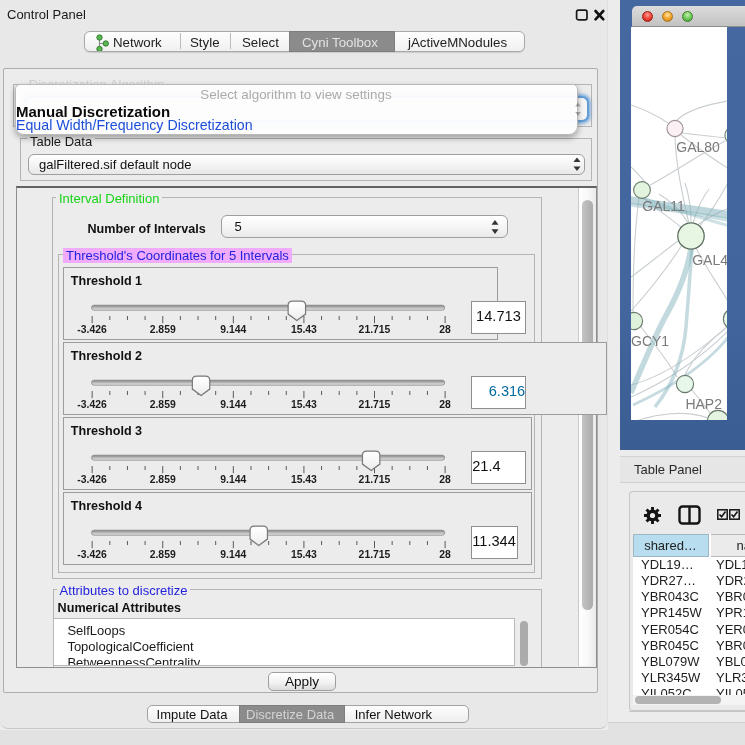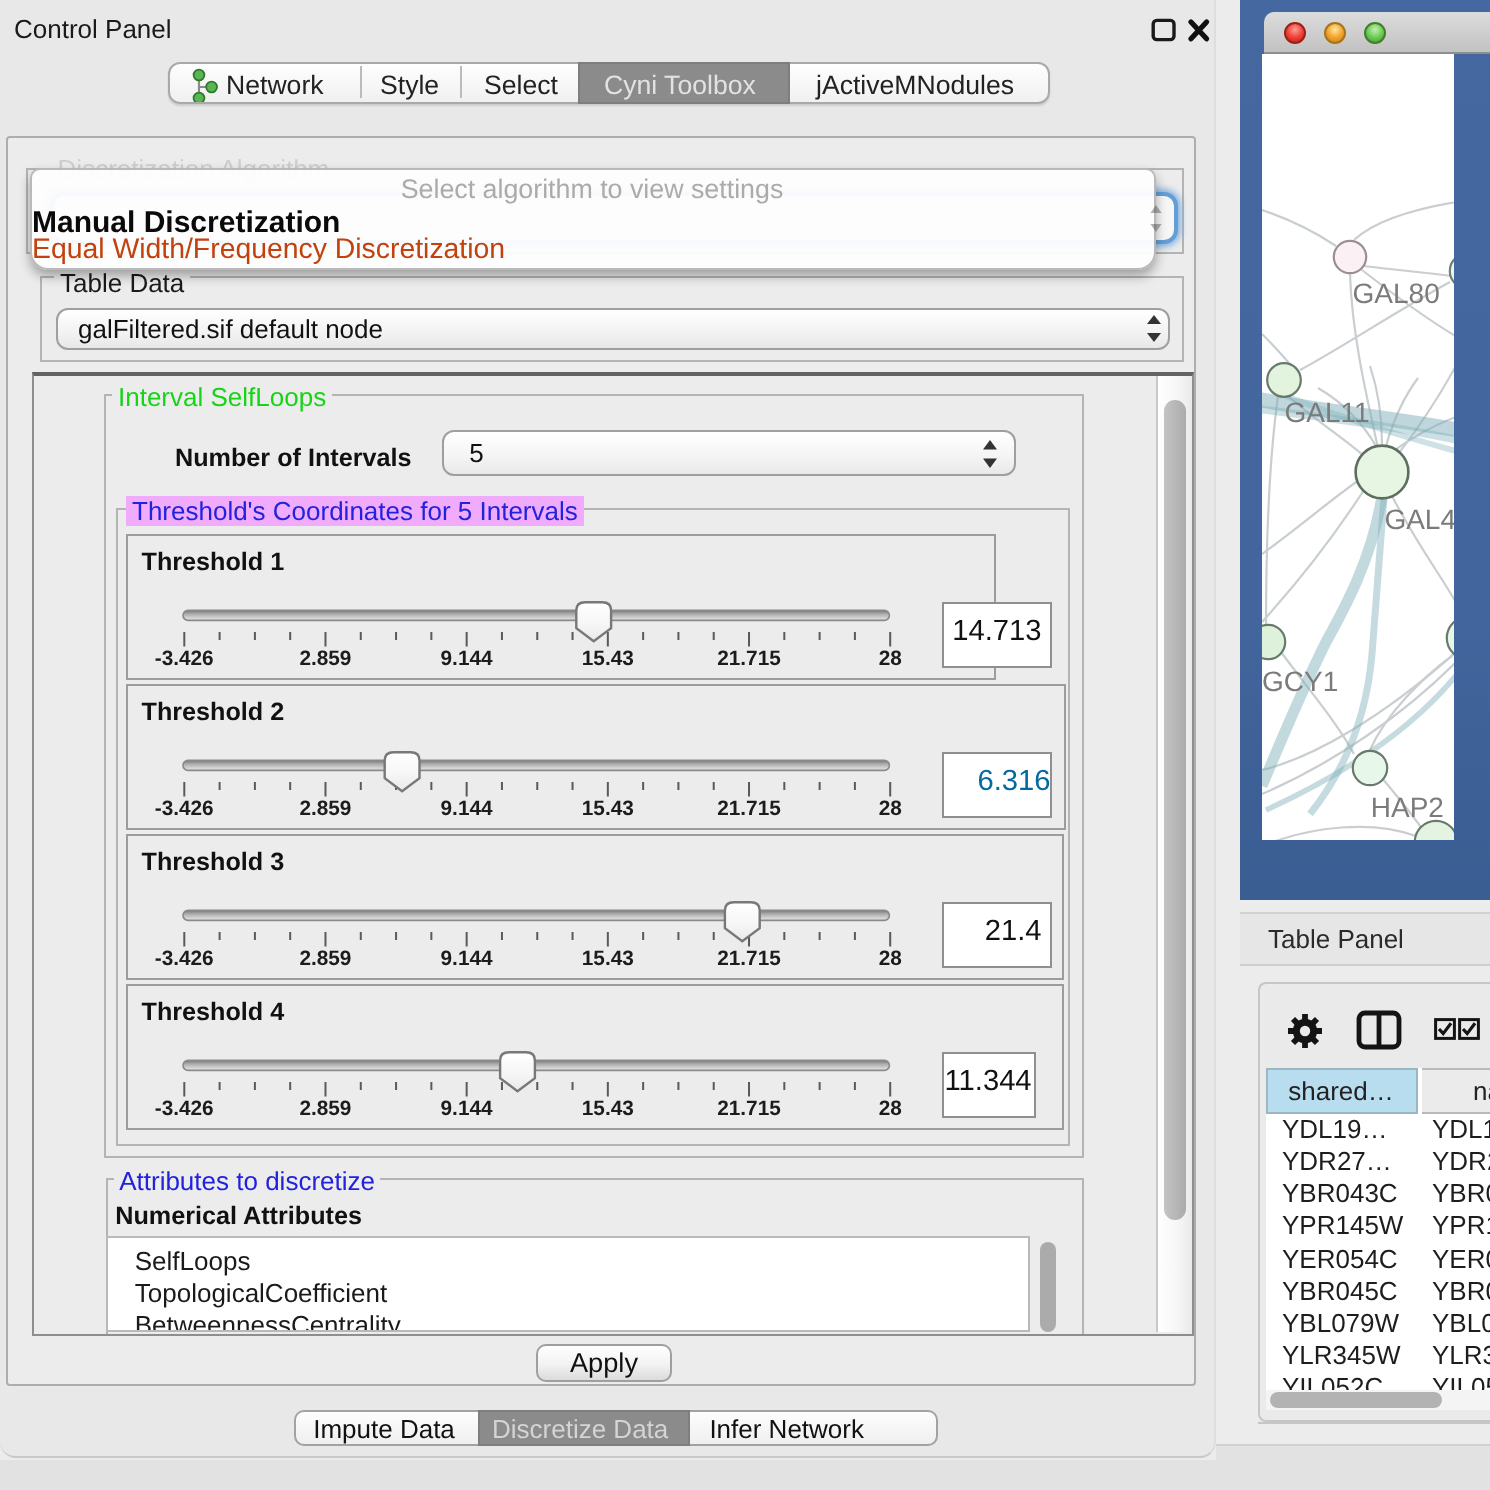--- a/index.html
+++ b/index.html
@@ -41,21 +41,21 @@
 <path d="M6,0.5 L9.5,5 L2.5,5 Z" fill="#333"></path>
     <path d="M6,14 L9.5,9.5 L2.5,9.5 Z" fill="#333"></path>
 </svg>
 
 <div class="abs" style="left:16px;top:185.5px;width:580.5px;height:482.3px;background:#ececec;border:1px solid #8e8e8e;border-top:2px solid #636363"></div>
 
 <div class="abs" style="left:577.5px;top:187.5px;width:18px;height:478px;background:linear-gradient(90deg,#ffffff,#f7f7f7 55%,#e9e9e9);border-left:1px solid #c9c9c9"></div>
 <div class="abs" style="left:581.5px;top:200px;width:11px;height:410px;background:linear-gradient(90deg,#c4c4c4,#ababab);border-radius:5.5px"></div>
 
 <div class="abs" style="left:52px;top:196.6px;width:490.3px;height:382px;border:1px solid #b4b4b4"></div>
-<div class="abs" style="left:56px;top:191px;font-size:13px;color:#17d417;background:#ececec;padding:0 3px">Interval SelfLoops</div>
+<div class="abs" style="left:56px;top:191px;font-size:13px;color:#17d417;background:#ececec;padding:0 3px">Interval Definition</div>
 
 <div class="abs" style="left:87.5px;top:221.5px;font-size:12.6px;font-weight:bold;color:#111">Number of Intervals</div>
 <div class="abs" style="left:220.6px;top:214.7px;width:287.6px;height:23.7px;background:linear-gradient(#ffffff,#f4f4f4 60%,#e9e9e9);border:1px solid #9f9f9f;border-radius:6px;font-size:13px;color:#111;line-height:22px;padding-left:13px">5</div>
 <svg class="abs" style="left:489px;top:219px" width="12" height="16">
 <path d="M6,1 L9.5,5.8 L2.5,5.8 Z" fill="#333"></path>
     <path d="M6,15 L9.5,10.2 L2.5,10.2 Z" fill="#333"></path>
 </svg>
 
 <div class="abs" style="left:58.3px;top:253.5px;width:477.2px;height:319.2px;border:1px solid #b4b4b4"></div>
 <div class="abs" style="left:63px;top:248px;font-size:13px;color:#2222dd;background:#f0abfc;padding:0 3px">Threshold's Coordinates for 5 Intervals</div>
@@ -81,21 +81,21 @@
       <text x="28.1" y="64.5" font-size="10.4" font-weight="bold" fill="#1c1c1c" text-anchor="middle" font-family="Liberation Sans, sans-serif">-3.426</text>
       <text x="98.7" y="64.5" font-size="10.4" font-weight="bold" fill="#1c1c1c" text-anchor="middle" font-family="Liberation Sans, sans-serif">2.859</text>
       <text x="169.3" y="64.5" font-size="10.4" font-weight="bold" fill="#1c1c1c" text-anchor="middle" font-family="Liberation Sans, sans-serif">9.144</text>
       <text x="239.9" y="64.5" font-size="10.4" font-weight="bold" fill="#1c1c1c" text-anchor="middle" font-family="Liberation Sans, sans-serif">15.43</text>
       <text x="310.5" y="64.5" font-size="10.4" font-weight="bold" fill="#1c1c1c" text-anchor="middle" font-family="Liberation Sans, sans-serif">21.715</text>
       <text x="381.1" y="64.5" font-size="10.4" font-weight="bold" fill="#1c1c1c" text-anchor="middle" font-family="Liberation Sans, sans-serif">28</text>
       <path d="M224.15,46.10 L224.15,37.10 Q224.15,33.10 228.65,33.10 L237.05,33.10 Q241.55,33.10 241.55,37.10 L241.55,46.10 L232.85,52.60 Z" fill="url(#th1)" stroke="#787878" stroke-width="1.2"></path>
     </svg>
 <div style="position:absolute;left:407.5px;top:33.3px;width:55px;height:32.4px;background:#fff;border:1.4px solid #8f8f8f;box-sizing:border-box;font-size:14.6px;color:#111;text-align:right;line-height:29.5px;padding-right:4.5px">14.713</div>
 </div>
-<div style="position:absolute;left:62.75px;top:342.0px;width:470px;height:73px;background:#ececec;border:1px solid #9c9c9c;box-sizing:border-box">
+<div style="position:absolute;left:62.75px;top:342.0px;width:544px;height:73px;background:#ececec;border:1px solid #9c9c9c;box-sizing:border-box">
 <div style="position:absolute;left:7px;top:5.5px;font-size:12.6px;font-weight:bold;color:#111">Threshold 2</div>
 <svg width="469" height="73" style="position:absolute;left:0;top:0">
       <defs>
         <linearGradient id="tg2" x1="0" y1="0" x2="0" y2="1">
           <stop offset="0" stop-color="#787878"></stop>
           <stop offset="0.35" stop-color="#ababab"></stop>
           <stop offset="0.75" stop-color="#d2d2d2"></stop>
           <stop offset="1" stop-color="#e6e6e6"></stop>
         </linearGradient>
         <linearGradient id="th2" x1="0" y1="0" x2="0" y2="1">
@@ -135,21 +135,21 @@
       <rect x="27.5" y="37.2" width="353.2" height="5" rx="2.5" fill="url(#tg3)" stroke="#8a8a8a" stroke-width="0.8"></rect>
       <path d="M28.15,48 v7.2 M45.80,48 v4.0 M63.45,48 v4.0 M81.09,48 v4.0 M98.74,48 v7.2 M116.39,48 v4.0 M134.03,48 v4.0 M151.68,48 v4.0 M169.33,48 v7.2 M186.98,48 v4.0 M204.63,48 v4.0 M222.27,48 v4.0 M239.92,48 v7.2 M257.57,48 v4.0 M275.21,48 v4.0 M292.86,48 v4.0 M310.51,48 v7.2 M328.16,48 v4.0 M345.81,48 v4.0 M363.45,48 v4.0 M381.10,48 v7.2" stroke="#5a5a5a" stroke-width="1"></path>
       <text x="28.1" y="64.5" font-size="10.4" font-weight="bold" fill="#1c1c1c" text-anchor="middle" font-family="Liberation Sans, sans-serif">-3.426</text>
       <text x="98.7" y="64.5" font-size="10.4" font-weight="bold" fill="#1c1c1c" text-anchor="middle" font-family="Liberation Sans, sans-serif">2.859</text>
       <text x="169.3" y="64.5" font-size="10.4" font-weight="bold" fill="#1c1c1c" text-anchor="middle" font-family="Liberation Sans, sans-serif">9.144</text>
       <text x="239.9" y="64.5" font-size="10.4" font-weight="bold" fill="#1c1c1c" text-anchor="middle" font-family="Liberation Sans, sans-serif">15.43</text>
       <text x="310.5" y="64.5" font-size="10.4" font-weight="bold" fill="#1c1c1c" text-anchor="middle" font-family="Liberation Sans, sans-serif">21.715</text>
       <text x="381.1" y="64.5" font-size="10.4" font-weight="bold" fill="#1c1c1c" text-anchor="middle" font-family="Liberation Sans, sans-serif">28</text>
       <path d="M298.45,46.10 L298.45,37.10 Q298.45,33.10 302.95,33.10 L311.35,33.10 Q315.85,33.10 315.85,37.10 L315.85,46.10 L307.15,52.60 Z" fill="url(#th3)" stroke="#787878" stroke-width="1.2"></path>
     </svg>
-<div style="position:absolute;left:407.5px;top:33.3px;width:55px;height:32.4px;background:#fff;border:1.4px solid #8f8f8f;box-sizing:border-box;font-size:14.6px;color:#111;text-align:right;line-height:29.5px;padding-right:4.5px">21.4</div>
+<div style="position:absolute;left:407.5px;top:33.3px;width:55px;height:32.4px;background:#fff;border:1.4px solid #8f8f8f;box-sizing:border-box;font-size:14.6px;color:#111;line-height:29.5px;padding-right:4.5px">21.4</div>
 </div>
 <div style="position:absolute;left:62.75px;top:492.0px;width:469.25px;height:73px;background:#ececec;border:1px solid #9c9c9c;box-sizing:border-box">
 <div style="position:absolute;left:7px;top:5.5px;font-size:12.6px;font-weight:bold;color:#111">Threshold 4</div>
 <svg width="469" height="73" style="position:absolute;left:0;top:0">
       <defs>
         <linearGradient id="tg4" x1="0" y1="0" x2="0" y2="1">
           <stop offset="0" stop-color="#787878"></stop>
           <stop offset="0.35" stop-color="#ababab"></stop>
           <stop offset="0.75" stop-color="#d2d2d2"></stop>
           <stop offset="1" stop-color="#e6e6e6"></stop>
@@ -192,21 +192,21 @@
 <div class="abs" style="left:246px;top:706.8px;font-size:13px;color:#d4d4d4">Discretize Data</div>
 <div class="abs" style="left:354.7px;top:706.8px;font-size:13px;color:#111">Infer Network</div>
 
 <svg class="abs" style="left:572.5px;top:102px;z-index:55;opacity:0.42" width="10" height="15">
 <path d="M5,0.5 L7.8,4.5 L2.2,4.5 Z" fill="#444"></path>
     <path d="M5,14 L7.8,10 L2.2,10 Z" fill="#444"></path>
 </svg>
 <div class="abs" style="left:15px;top:84px;width:562.6px;height:51.3px;background:rgba(253,253,253,0.96);border:1px solid #b9b9b9;border-radius:5px 5px 9px 9px;box-shadow:0 3px 6px rgba(0,0,0,0.33);z-index:50"></div>
 <div class="abs" style="left:15px;top:86.5px;width:562px;text-align:center;font-size:13.4px;color:#ababab;z-index:51">Select algorithm to view settings</div>
 <div class="abs" style="left:16px;top:102.5px;font-size:15px;font-weight:bold;color:#0a0a0a;z-index:51">Manual Discretization</div>
-<div class="abs" style="left:16px;top:117px;font-size:14.2px;color:#c2410c;z-index:51">Equal Width/Frequency Discretization</div>
+<div class="abs" style="left:16px;top:117px;font-size:14.2px;color:#1d4ed8;z-index:51">Equal Width/Frequency Discretization</div>
 
 <svg class="abs" style="left:614.5px;top:368.5px" width="6" height="8">
     <path d="M5.5,0.5 L5.5,7 L0.5,3.8 Z" fill="#5e5e5e"></path>
   </svg>
 
 <div class="abs" style="left:608px;top:0;width:137px;height:745px;background:#ececec"></div>
 
 <div class="abs" style="left:620px;top:0;width:125px;height:450px;background:linear-gradient(180deg,#44689f 0%,#41659c 70%,#3a5d92 100%)"></div>
 <div class="abs" style="left:631.5px;top:6px;width:113.5px;height:21px;background:linear-gradient(#dcdcdc,#c2c2c2);border-bottom:1px solid #8e8e8e;border-top-left-radius:5px"></div>
 <div class="abs" style="left:641.5px;top:10.8px;width:11px;height:11px;border-radius:50%;background:radial-gradient(circle at 50% 32%,#ff9d96 0%,#ee4439 50%,#c0170b 100%);border:1px solid #9b2015;box-sizing:border-box"></div>

